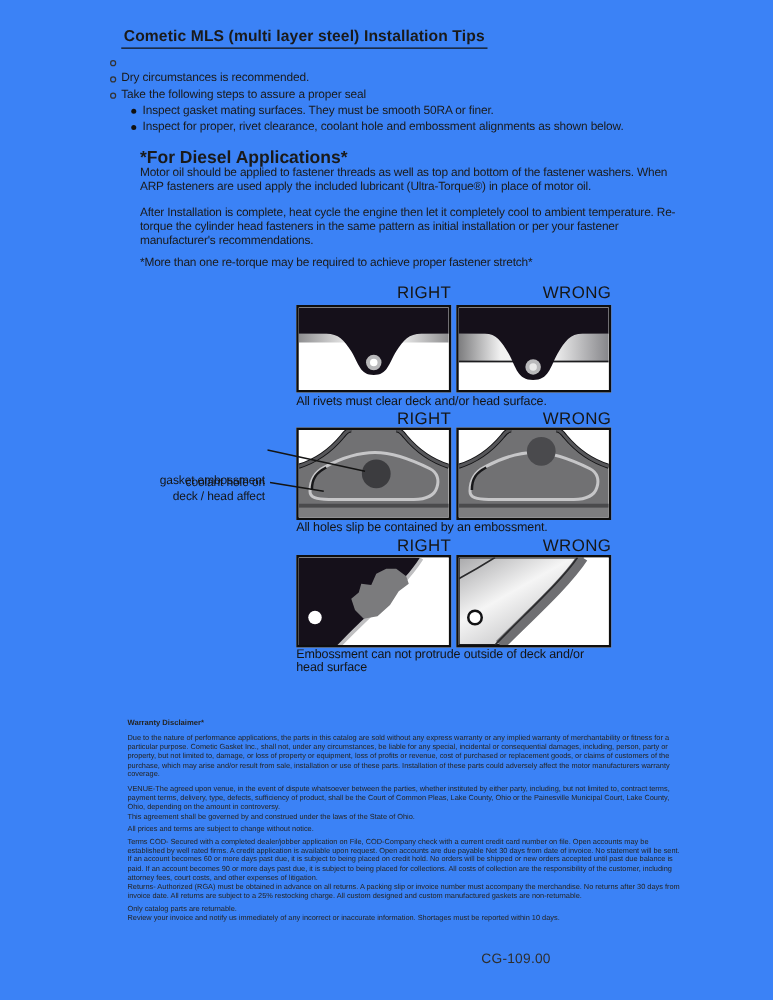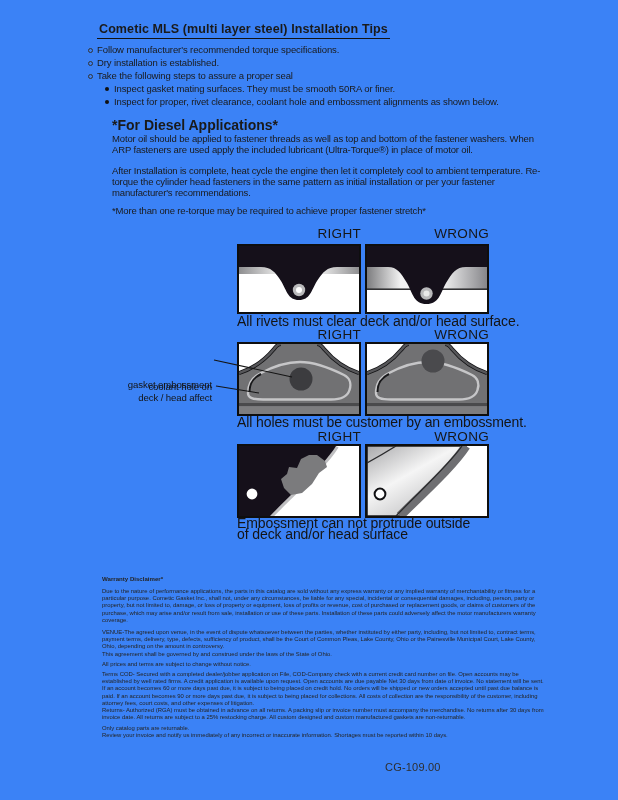--- a/index.html
+++ b/index.html
@@ -16,44 +16,43 @@
   .tip-line{position:relative;height:13px;line-height:13px;white-space:nowrap;padding-left:9px;}
   .tip-line.sub{padding-left:26px;}
   .marker-o{position:absolute;left:0;top:4.5px;width:3.4px;height:3.4px;border:1px solid #333;border-radius:50%;}
   .marker-f{position:absolute;left:17px;top:4.5px;width:4.4px;height:4.4px;background:#111;border-radius:50%;}
   .diesel-head{left:112px;top:117px;font-size:14px;font-weight:bold;}
   .body-para{left:112px;width:436px;font-size:9.5px;line-height:11px;letter-spacing:-0.15px;}
   .p1{top:133px;} .p2{top:165px;} .note{top:205px;}
   .dlabel{top:0;font-size:13.5px;color:#161616;text-align:right;width:124px;letter-spacing:0.3px;}
   .dbox{border:2px solid #0e0e0e;background:#fff;line-height:0;}
   .dbox svg{display:block;}
-  .caption{font-size:14px;line-height:11px;letter-spacing:-0.1px;color:#141414;}
+  .caption{font-size:10px;line-height:11px;letter-spacing:-0.1px;color:#141414;}
   .callout{font-size:9.6px;line-height:11px;text-align:right;color:#141414;letter-spacing:-0.1px;}
   .overlay{left:0;top:0;pointer-events:none;}
   .warranty{left:102px;width:442px;font-size:5.9px;line-height:7.2px;color:#242424;letter-spacing:0;}
   .warranty-head{font-weight:bold;font-size:6.1px;}
   .footer-code{left:385px;top:761px;font-size:11px;color:#2e2e2e;letter-spacing:0.2px;}
 </style>
 </head>
 <body>
 
 <div class="page">
 
   <div class="abs doc-title">
     <span>Cometic MLS (multi layer steel) Installation Tips</span>
   </div>
 
   <div class="abs tips">
     <div class="tip-line">
       <span class="marker-o"></span>
-      <span>Follow manufacturer's recommended torque specifications.</span>
     </div>
     <div class="tip-line">
       <span class="marker-o"></span>
-      <span>Dry installation is established.</span>
+      <span>Dry circumstances is recommended.</span>
     </div>
     <div class="tip-line">
       <span class="marker-o"></span>
       <span>Take the following steps to assure a proper seal</span>
     </div>
     <div class="tip-line sub">
       <span class="marker-f"></span>
       <span>Inspect gasket mating surfaces.  They must be smooth 50RA or finer.</span>
     </div>
     <div class="tip-line sub">
@@ -143,21 +142,21 @@
       <path d="M78,0 C80.5,0 82.5,1.5 85,5 C95,17 107,25 120,29" fill="none" stroke="#141416" stroke-width="4"></path>
       <path d="M78,0 C80.5,0 82.5,1.5 85,5 C95,17 107,25 120,29" fill="none" stroke="#57575a" stroke-width="2.4"></path>
       <rect y="59" width="120" height="3.2" fill="#4a4a4c"></rect>
       <rect y="62.2" width="120" height="7.8" fill="#7d7d7f"></rect>
       <path d="M9,49 C9,39 13,33.5 21,29.5 C35,22 49,18 61,18 C75,18 93,25 105,31 C111,34 112.5,40 110.5,46 C108.5,52.5 102,55.5 92,55.5 H24 C14,55.5 9,54 9,49 Z" fill="none" stroke="#c6c6c8" stroke-width="2.4"></path>
       <path d="M10.5,48 C10.5,39 14,34 22,30" fill="none" stroke="#18181a" stroke-width="2"></path>
       <circle cx="66" cy="17" r="11.5" fill="#4a4a4d"></circle>
     </svg>
   </div>
 
-  <div class="abs caption" style="left:237px;top:417px;width:300px;">All holes must be customer by an embossment.</div>
+  <div class="abs caption" style="left:237px;top:417px;width:300px;">All holes slip be contained by an embossment.</div>
 
   <div class="abs dlabel" style="left:237px;top:429px;">RIGHT</div>
   <div class="abs dlabel" style="left:365px;top:429px;">WRONG</div>
 
   <div class="abs dbox" style="left:237px;top:444px;">
     <svg width="120" height="70" viewBox="0 0 120 70">
       <rect width="120" height="70" fill="#ffffff"></rect>
       <path d="M97,0 C84,21 55,45 31,70" fill="none" stroke="#bfbfc1" stroke-width="6"></path>
       <path d="M0,0 H97 C84,21 55,45 31,70 H0 Z" fill="#15101a"></path>
       <path d="M70,9 L78,9 L86,15 L88,21 L80,27 L73,38 L63,47 L52,49 L45,42 L42,33 L48,28 L50,21 L58,22 L62,13 Z" fill="#7b7b7d"></path>

